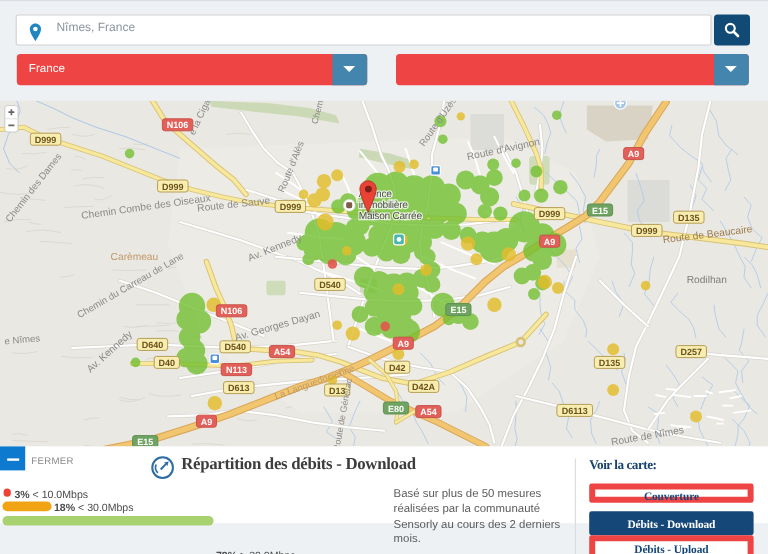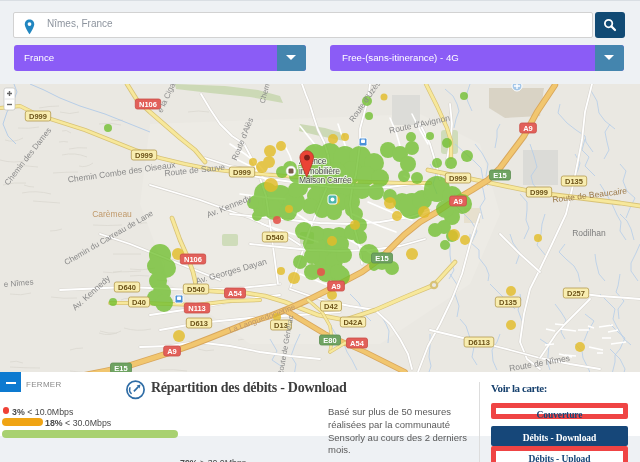--- a/index.html
+++ b/index.html
@@ -3,21 +3,21 @@
 <meta charset="utf-8">
 <style>
   html,body{margin:0;padding:0;}
   body{width:640px;height:462px;overflow:hidden;font-family:"Liberation Sans",sans-serif;background:#eef1f4;position:relative;}
   .topline{position:absolute;left:0;top:0;width:640px;height:1px;background:#d9dee3;}
   .searchwrap{position:absolute;left:13px;top:12px;width:580px;height:26px;background:#fff;border:1px solid #d2d2d2;border-radius:2px;box-sizing:border-box;}
   .pin{position:absolute;left:24px;top:19px;}
   .ph{position:absolute;left:47px;top:17.5px;font-size:10px;color:#8d949e;letter-spacing:0px;}
   .sbtn{position:absolute;left:595px;top:12px;width:30px;height:26px;background:#114a74;border-radius:3px;}
   .sbtn svg{position:absolute;left:8px;top:6px;}
-  .dd{position:absolute;top:45px;height:26px;background:#8b5cf6;border-radius:3px;color:#fff;font-size:9.7px;}
+  .dd{position:absolute;top:45px;height:26px;background:#ef4444;border-radius:3px;color:#fff;font-size:9.7px;}
   .dd .lbl{position:absolute;left:10px;top:7px;}
   .dd .arr{position:absolute;right:0;top:0;width:29px;height:26px;background:#4485ae;border-radius:0 3px 3px 0;}
   .dd .arr:after{content:"";position:absolute;left:9px;top:10px;border-left:5px solid transparent;border-right:5px solid transparent;border-top:5.5px solid #fff;}
   #dd1{left:14px;width:292px;}
   #dd2{left:330px;width:294px;}
   #map{position:absolute;left:0;top:84px;width:640px;height:288px;background:#e9e7e1;overflow:hidden;}
   #panel{position:absolute;left:0;top:372px;width:640px;height:64px;background:#fff;}
   .fermerbtn{position:absolute;left:0;top:0;width:21px;height:20px;background:#0d7ad0;}
   .fermerbtn:after{content:"";position:absolute;left:6px;top:10px;width:9.5px;height:2px;background:#fff;}
   .fermertxt{position:absolute;left:26px;top:7.5px;font-size:8px;color:#8a8a8a;letter-spacing:0.3px;}
@@ -47,21 +47,20 @@
       <circle cx="5.6" cy="5.6" r="3.7" fill="none" stroke="#fff" stroke-width="1.8"></circle>
       <line x1="8.4" y1="8.4" x2="12" y2="12" stroke="#fff" stroke-width="2.2" stroke-linecap="round"></line>
     </svg>
   </div>
 
   <div class="dd" id="dd1">
     <span class="lbl">France</span>
     <span class="arr"></span>
   </div>
   <div class="dd" id="dd2">
-    <span class="lbl" style="left:12px;">Free-(sans-itinerance) - 4G</span>
     <span class="arr"></span>
   </div>
 
   <div id="map">
   <svg width="640" height="288" viewBox="0 0 640 288">
     <rect width="640" height="288" fill="#e9e7e1"></rect>
     <g id="mapstuff">
 <rect width="640" height="288" fill="#eae8e2"></rect>
 <path d="M113 170 Q 127 170 141 170" stroke="#dbd8d1" stroke-width="0.8" fill="none"></path>
 <path d="M147 69 Q 156 72 166 70" stroke="#dbd8d1" stroke-width="0.8" fill="none"></path>

